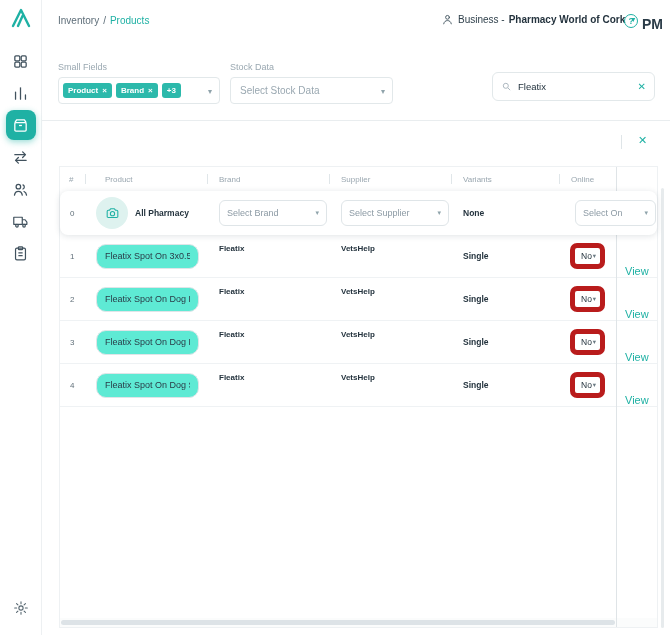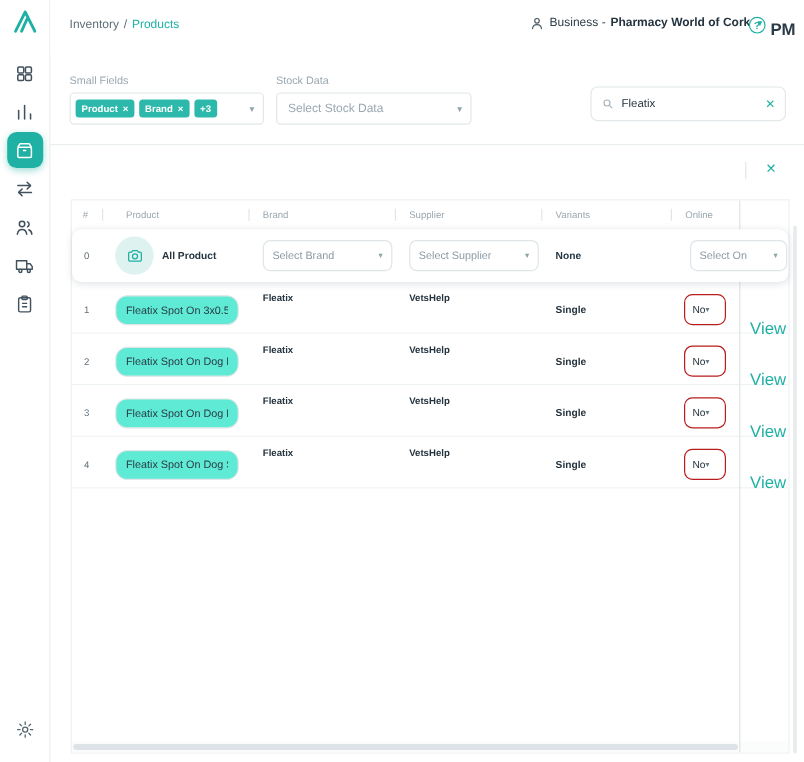--- a/index.html
+++ b/index.html
@@ -73,24 +73,24 @@
   .sel { height:26px; border:1px solid #dfe5e8; border-radius:6px; background:#fff; display:flex; align-items:center; justify-content:space-between; padding:0 7px; font-size:9px; color:#8c9aa4; cursor:pointer; white-space:nowrap; overflow:hidden; }
   .sel .chev { color:#8fa3ab; font-size:7px; margin-left:4px; }
   .sel-brand, .sel-supplier { width:108px; margin-left:1px; }
   .c-online0 { position:relative; display:flex; align-items:center; }
   .sel-online { width:81px; margin-left:5px; }
   .c-variants { font-size:8.5px; font-weight:700; color:#24333e; display:flex; align-items:center; padding-left:1px; }
 
   .p-input { width:103px; height:25px; border:1px solid #dfe5e8; border-radius:10px; font-size:9px; color:#2a3b47; padding:0 8px; font-family:inherit; background:#5eead4; outline:none; }
   .c-brand, .c-supplier { font-size:8px; font-weight:700; color:#24333e; padding-top:9px; padding-left:1px; }
   .c-online { display:flex; align-items:center; }
-  .no-select { width:35px; height:26px; border:1px solid #b91c1c; border-radius:7px; background:#fff; display:flex; align-items:center; justify-content:flex-start; padding:0 4px 0 6px; font-size:8.5px; color:#24333e; cursor:pointer; }
+  .no-select { width:35px; height:26px; border:5px solid #b91c1c; border-radius:7px; background:#fff; display:flex; align-items:center; justify-content:space-between; padding:0 4px 0 6px; font-size:8.5px; color:#24333e; cursor:pointer; }
   .no-select .chev { color:#6b7a83; font-size:6.5px; }
   .c-action { display:flex; align-items:center; padding-left:10px; }
-  .view-link { font-size:14px; color:#1fb1a4; cursor:pointer; text-decoration:none;margin-top:30px; }
+  .view-link { font-size:11px; color:#1fb1a4; cursor:pointer; text-decoration:none;margin-top:30px; }
 
   .hscroll-track { position:absolute; left:0; bottom:0; width:100%; height:9px; background:#fbfcfc; }
   .hscroll { position:absolute; left:1px; bottom:2px; width:554px; height:5px; border-radius:3px; background:#dde3e7; z-index:3; cursor:pointer; }
   .vscroll { position:absolute; left:661px; top:188px; width:3px; height:440px; border-radius:2px; background:#e7ebed; cursor:pointer; }
 </style>
 </head>
 <body>
 
 <div class="app">
 
@@ -242,21 +242,21 @@
 
     <div class="row0">
       <div class="c-index">0</div>
       <div class="c-product">
         <span class="cam-wrap">
           <svg viewBox="0 0 24 24" fill="none" stroke="currentColor" stroke-width="1.7" stroke-linejoin="round">
               <path d="M3.5 8.5a1.8 1.8 0 011.8-1.8h1.9L9 4.5h6l1.8 2.2h1.9a1.8 1.8 0 011.8 1.8v8.2a1.8 1.8 0 01-1.8 1.8H5.3a1.8 1.8 0 01-1.8-1.8z"></path>
               <circle cx="12" cy="12.2" r="3.4"></circle>
             </svg>
         </span>
-        <span class="all-label">All Product</span>
+        <span class="all-label">All Pharmacy</span>
       </div>
       <div>
         <div class="sel sel-brand">
           <span>Select Brand</span>
           <span class="chev">▾</span>
         </div>
       </div>
       <div>
         <div class="sel sel-supplier">
           <span>Select Supplier</span>

